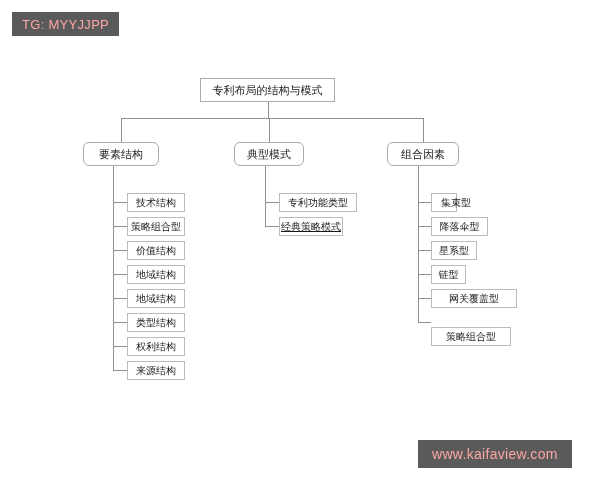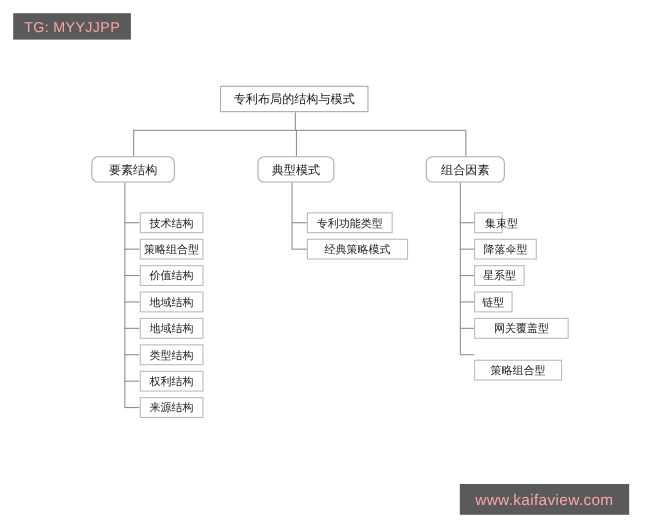--- a/index.html
+++ b/index.html
@@ -124,21 +124,21 @@
       <div class="line line-h" style="left: 113px; top: 346px; width: 14px;"></div>
       <div class="node node-leaf" style="left: 127px; top: 337px; width: 58px;">权利结构</div>
       <div class="line line-h" style="left: 113px; top: 370px; width: 14px;"></div>
       <div class="node node-leaf" style="left: 127px; top: 361px; width: 58px;">来源结构</div>
       <div class="line line-v" style="left: 269px; top: 118px; height: 24px;"></div>
       <div class="node node-branch" style="left: 234px; top: 142px; width: 70px;">典型模式</div>
       <div class="line line-v" style="left: 265px; top: 166px; height: 60px;"></div>
       <div class="line line-h" style="left: 265px; top: 202px; width: 14px;"></div>
       <div class="node node-leaf" style="left: 279px; top: 193px; width: 78px;">专利功能类型</div>
       <div class="line line-h" style="left: 265px; top: 226px; width: 14px;"></div>
-      <div class="node node-leaf" style="left: 279px; top: 217px; width: 92px;">经典策略模式</div>
+      <div class="node node-leaf" style="left: 279px; top: 217px; width: 64px; text-decoration: underline;">经典策略模式</div>
       <div class="line line-v" style="left: 423px; top: 118px; height: 24px;"></div>
       <div class="node node-branch" style="left: 387px; top: 142px; width: 72px;">组合因素</div>
       <div class="line line-v" style="left: 418px; top: 166px; height: 156px;"></div>
       <div class="line line-h" style="left: 418px; top: 202px; width: 13px;"></div>
       <div class="node node-leaf" style="left: 431px; top: 193px; width: 26px; padding-left: 24px;">集束型</div>
       <div class="line line-h" style="left: 418px; top: 226px; width: 13px;"></div>
       <div class="node node-leaf" style="left: 431px; top: 217px; width: 57px;">降落伞型</div>
       <div class="line line-h" style="left: 418px; top: 250px; width: 13px;"></div>
       <div class="node node-leaf" style="left: 431px; top: 241px; width: 46px;">星系型</div>
       <div class="line line-h" style="left: 418px; top: 274px; width: 13px;"></div>

